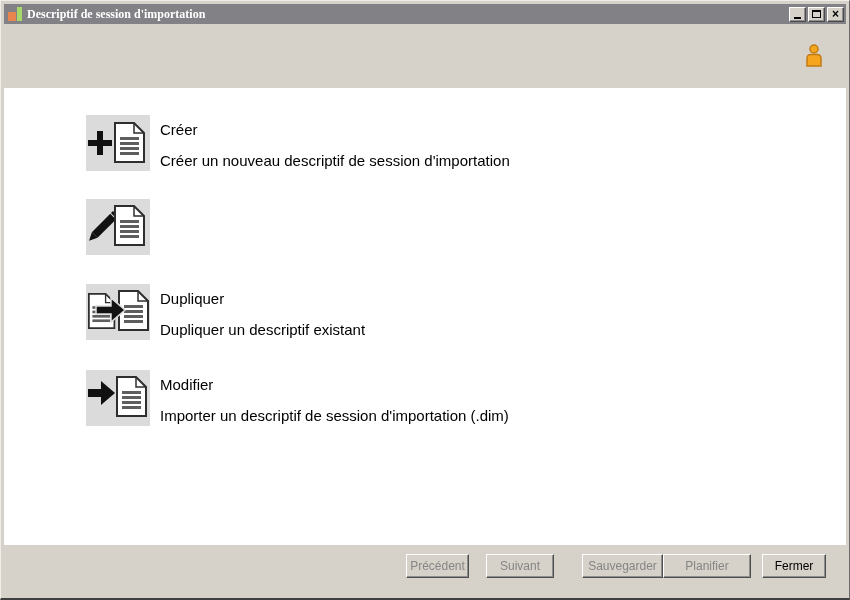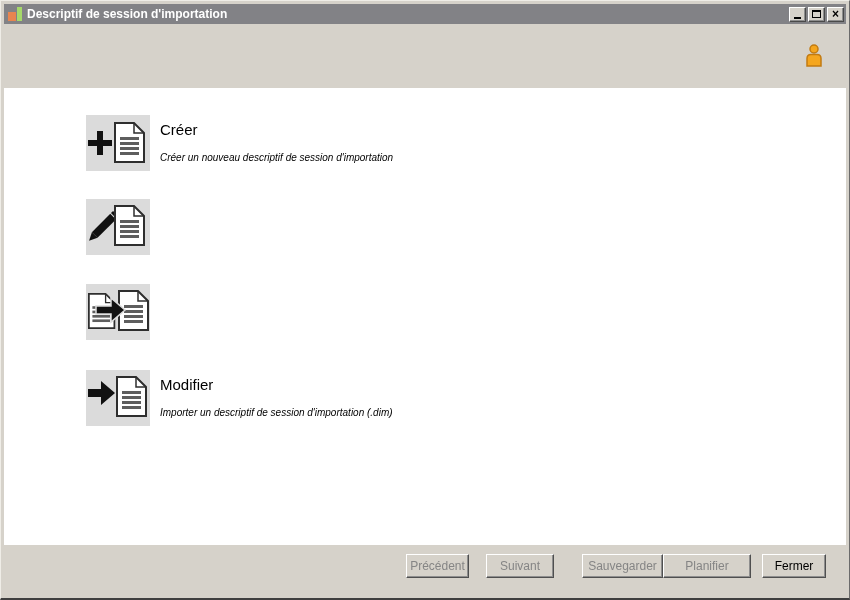--- a/index.html
+++ b/index.html
@@ -22,21 +22,21 @@
   
   .titlebar {
     flex:none; height:20px;
     background:#828286;
     display:flex; align-items:center;
     padding:0 2px 0 3px; gap:4px;
   }
   .win-icon { flex:none; width:16px; height:16px; }
   .titlebar-title {
     flex:1; color:#FFFFFF; font-weight:bold; font-size:12px;
-    white-space:nowrap; overflow:hidden;
+    white-space:nowrap; overflow:hidden;font-family:Liberation Serif, serif;
   }
   .winbtns { display:flex; gap:2px; align-items:center; }
   .winbtn {
     width:17px; height:15px;
     background:#D6D2CA;
     border:1px solid;
     border-color:#FFFFFF #4A4A4A #4A4A4A #FFFFFF;
     box-shadow: inset -1px -1px 0 #8E8E8E;
     display:flex; align-items:center; justify-content:center;
     cursor:default; position:relative;
@@ -52,21 +52,21 @@
   .action-item {
     position:absolute; left:82px;
     display:flex; gap:10px; cursor:pointer;
   }
   .action-icon {
     flex:none; width:64px; height:56px;
     background:#DBDBDB;
   }
   .action-text { padding-top:5px; }
   .action-title { font-size:15px; color:#000; line-height:19px; }
-  .action-desc  { font-size:10px; color:#000; margin-top:13px;font-style:italic; }
+  .action-desc  { font-size:15px; color:#000; margin-top:13px; }
   
   .footer { flex:none; height:50px; position:relative; background:#D6D2CA; }
   .fbtn {
     position:absolute; top:9px; height:24px;
     background:#D6D2CA;
     border:1px solid;
     border-color:#FFFFFF #4F4F4F #4F4F4F #FFFFFF;
     box-shadow: inset -1px -1px 0 #8E8E8E;
     font-family:"Liberation Sans", sans-serif;
     font-size:12px; color:#000;
@@ -181,20 +181,24 @@
             <g fill="#5E5E5E">
               <rect x="6" y="15" width="19" height="3"></rect>
               <rect x="6" y="20" width="19" height="3"></rect>
               <rect x="6" y="25" width="19" height="3"></rect>
               <rect x="6" y="30" width="19" height="3"></rect>
             </g>
           </g>
           <polygon points="10,22 25,22 25,14 39,26 25,38 25,30 10,30" fill="#111" stroke="#DBDBDB" stroke-width="1.5"></polygon>
         </svg>
       </div>
+      <div class="action-text">
+        <div class="action-title">Dupliquer</div>
+        <div class="action-desc">Dupliquer un descriptif existant</div>
+      </div>
     </div>
 
     <div class="action-item" style="top:282px">
       <div class="action-icon">
         <svg width="64" height="56" viewBox="0 0 64 56">
           <polygon points="2,19 15,19 15,11 29,23 15,35 15,27 2,27" fill="#111"></polygon>
           <g transform="translate(30,6)">
             <polygon points="1,1 20,1 30,11 30,40 1,40" fill="#fff" stroke="#2E2E2E" stroke-width="2"></polygon>
             <polyline points="20,1 20,11 30,11" fill="none" stroke="#2E2E2E" stroke-width="1.5"></polyline>
             <g fill="#5E5E5E">

